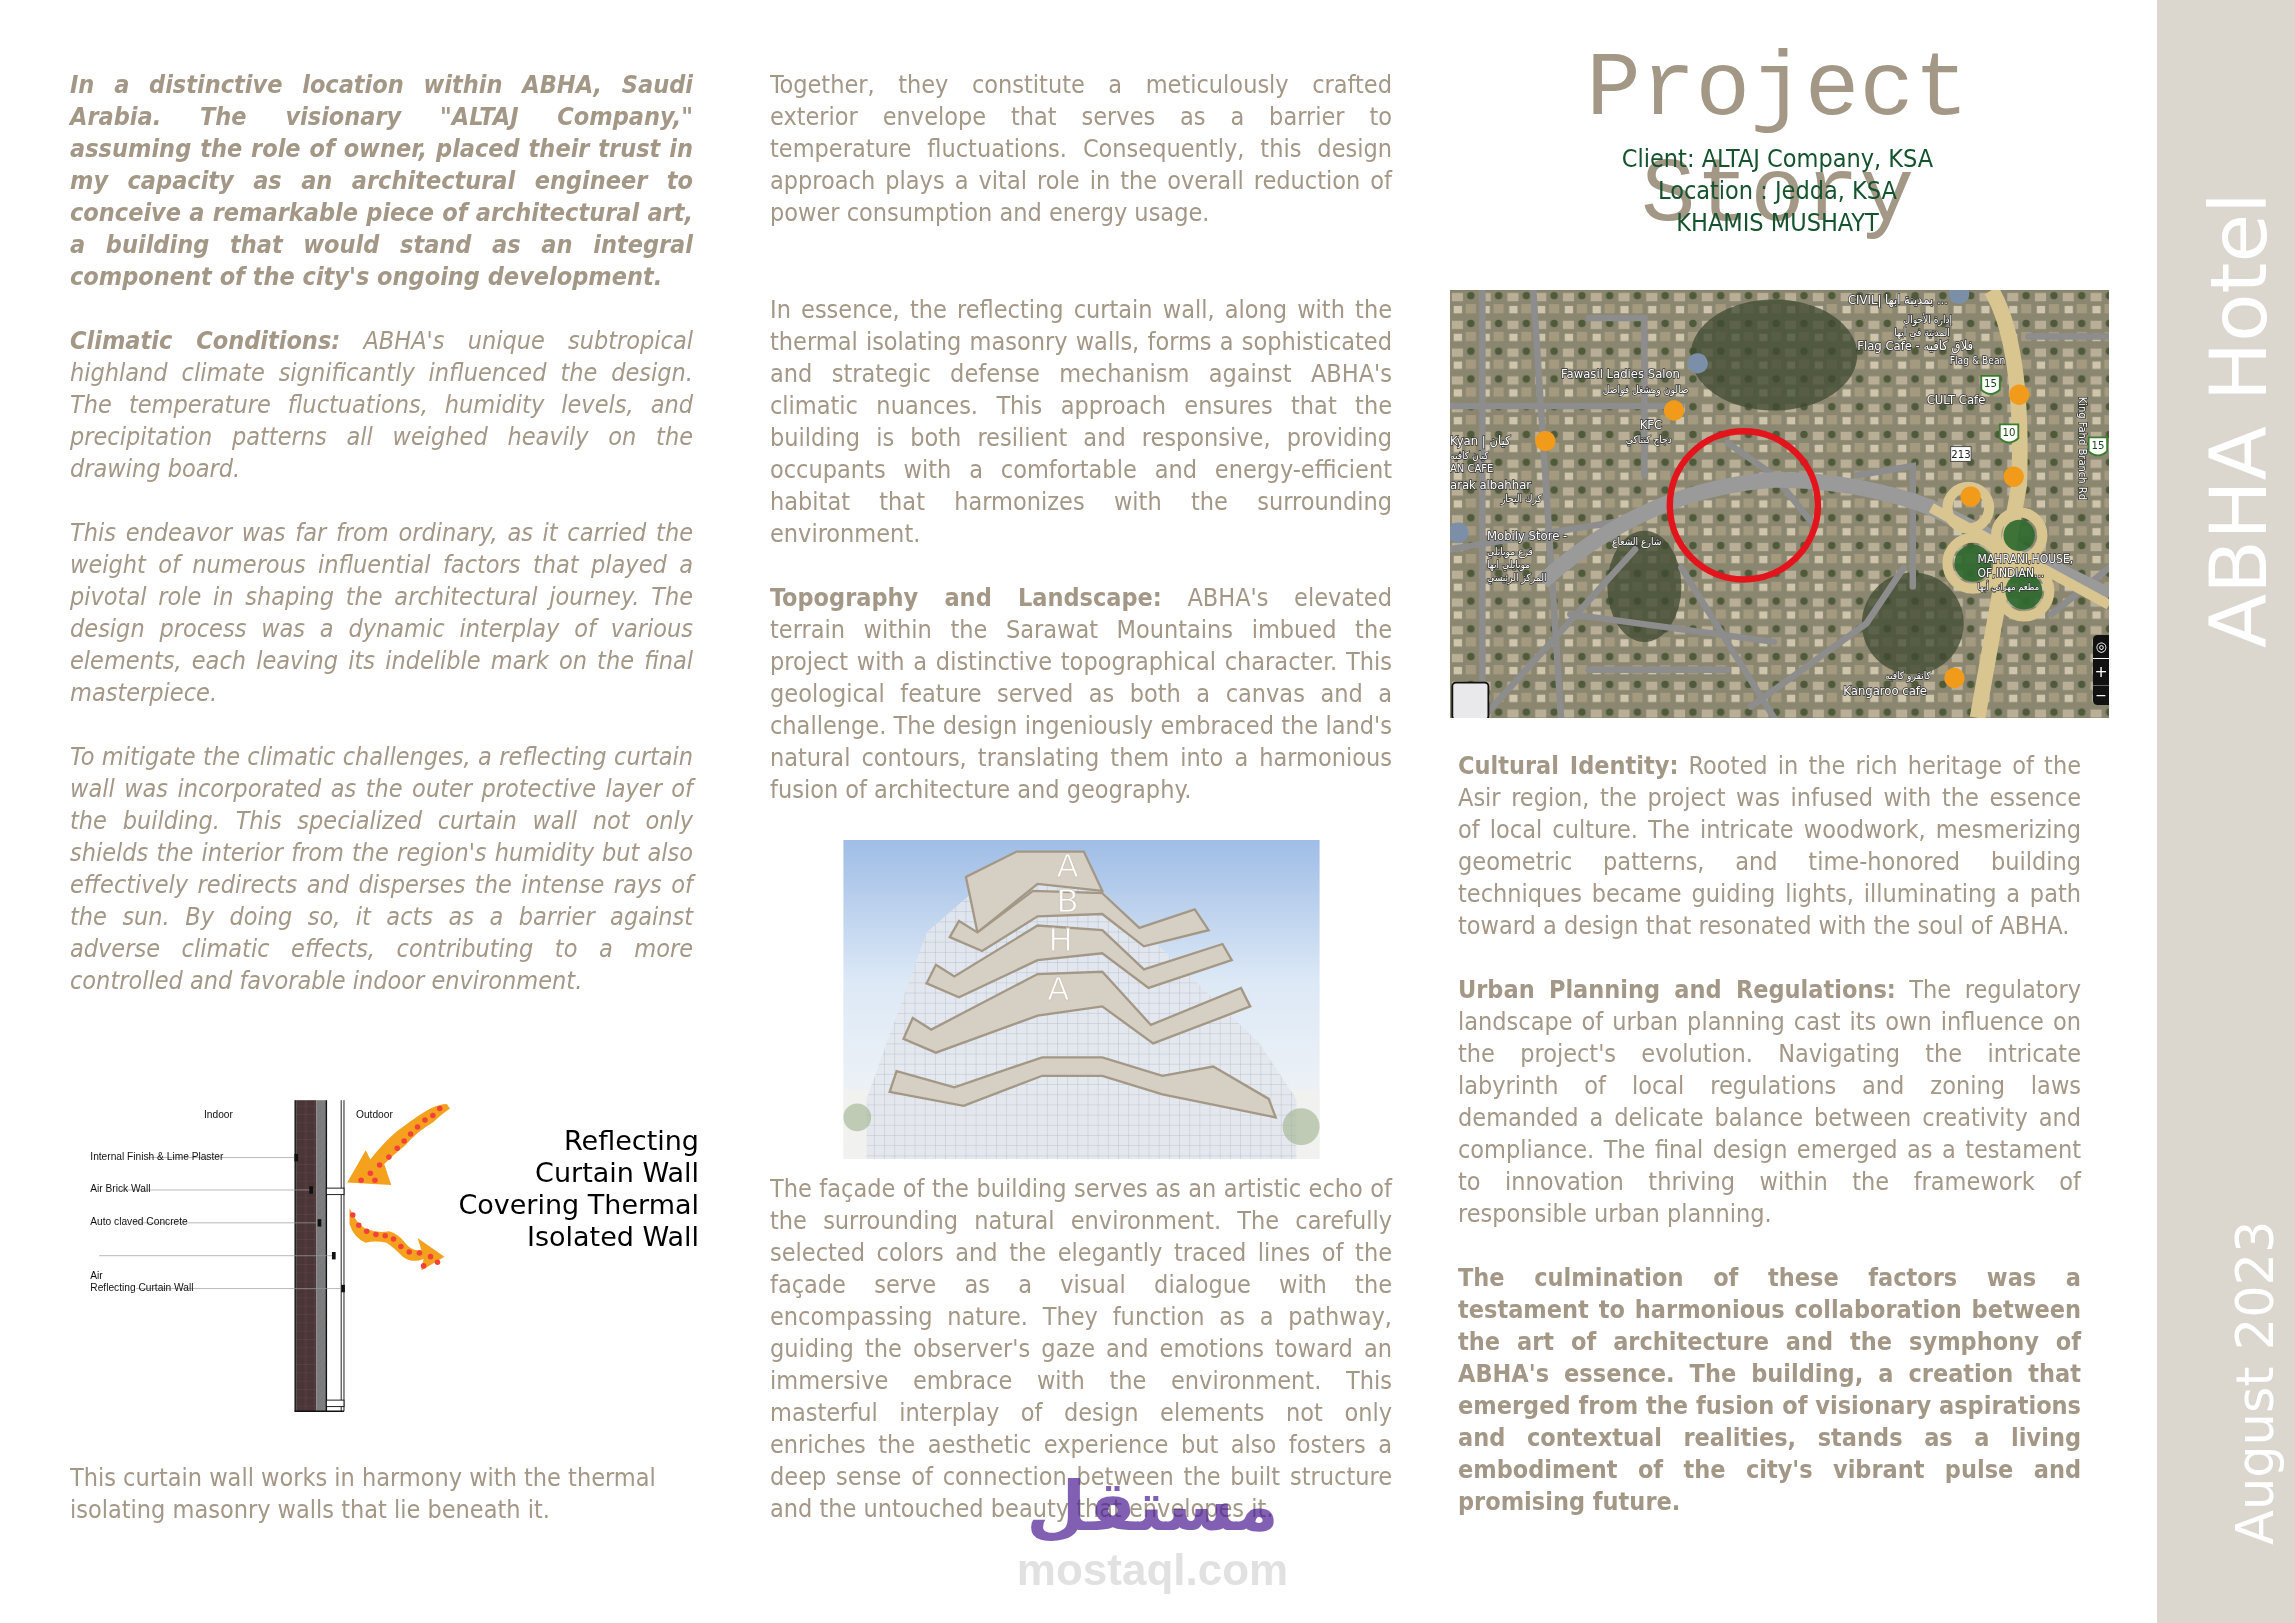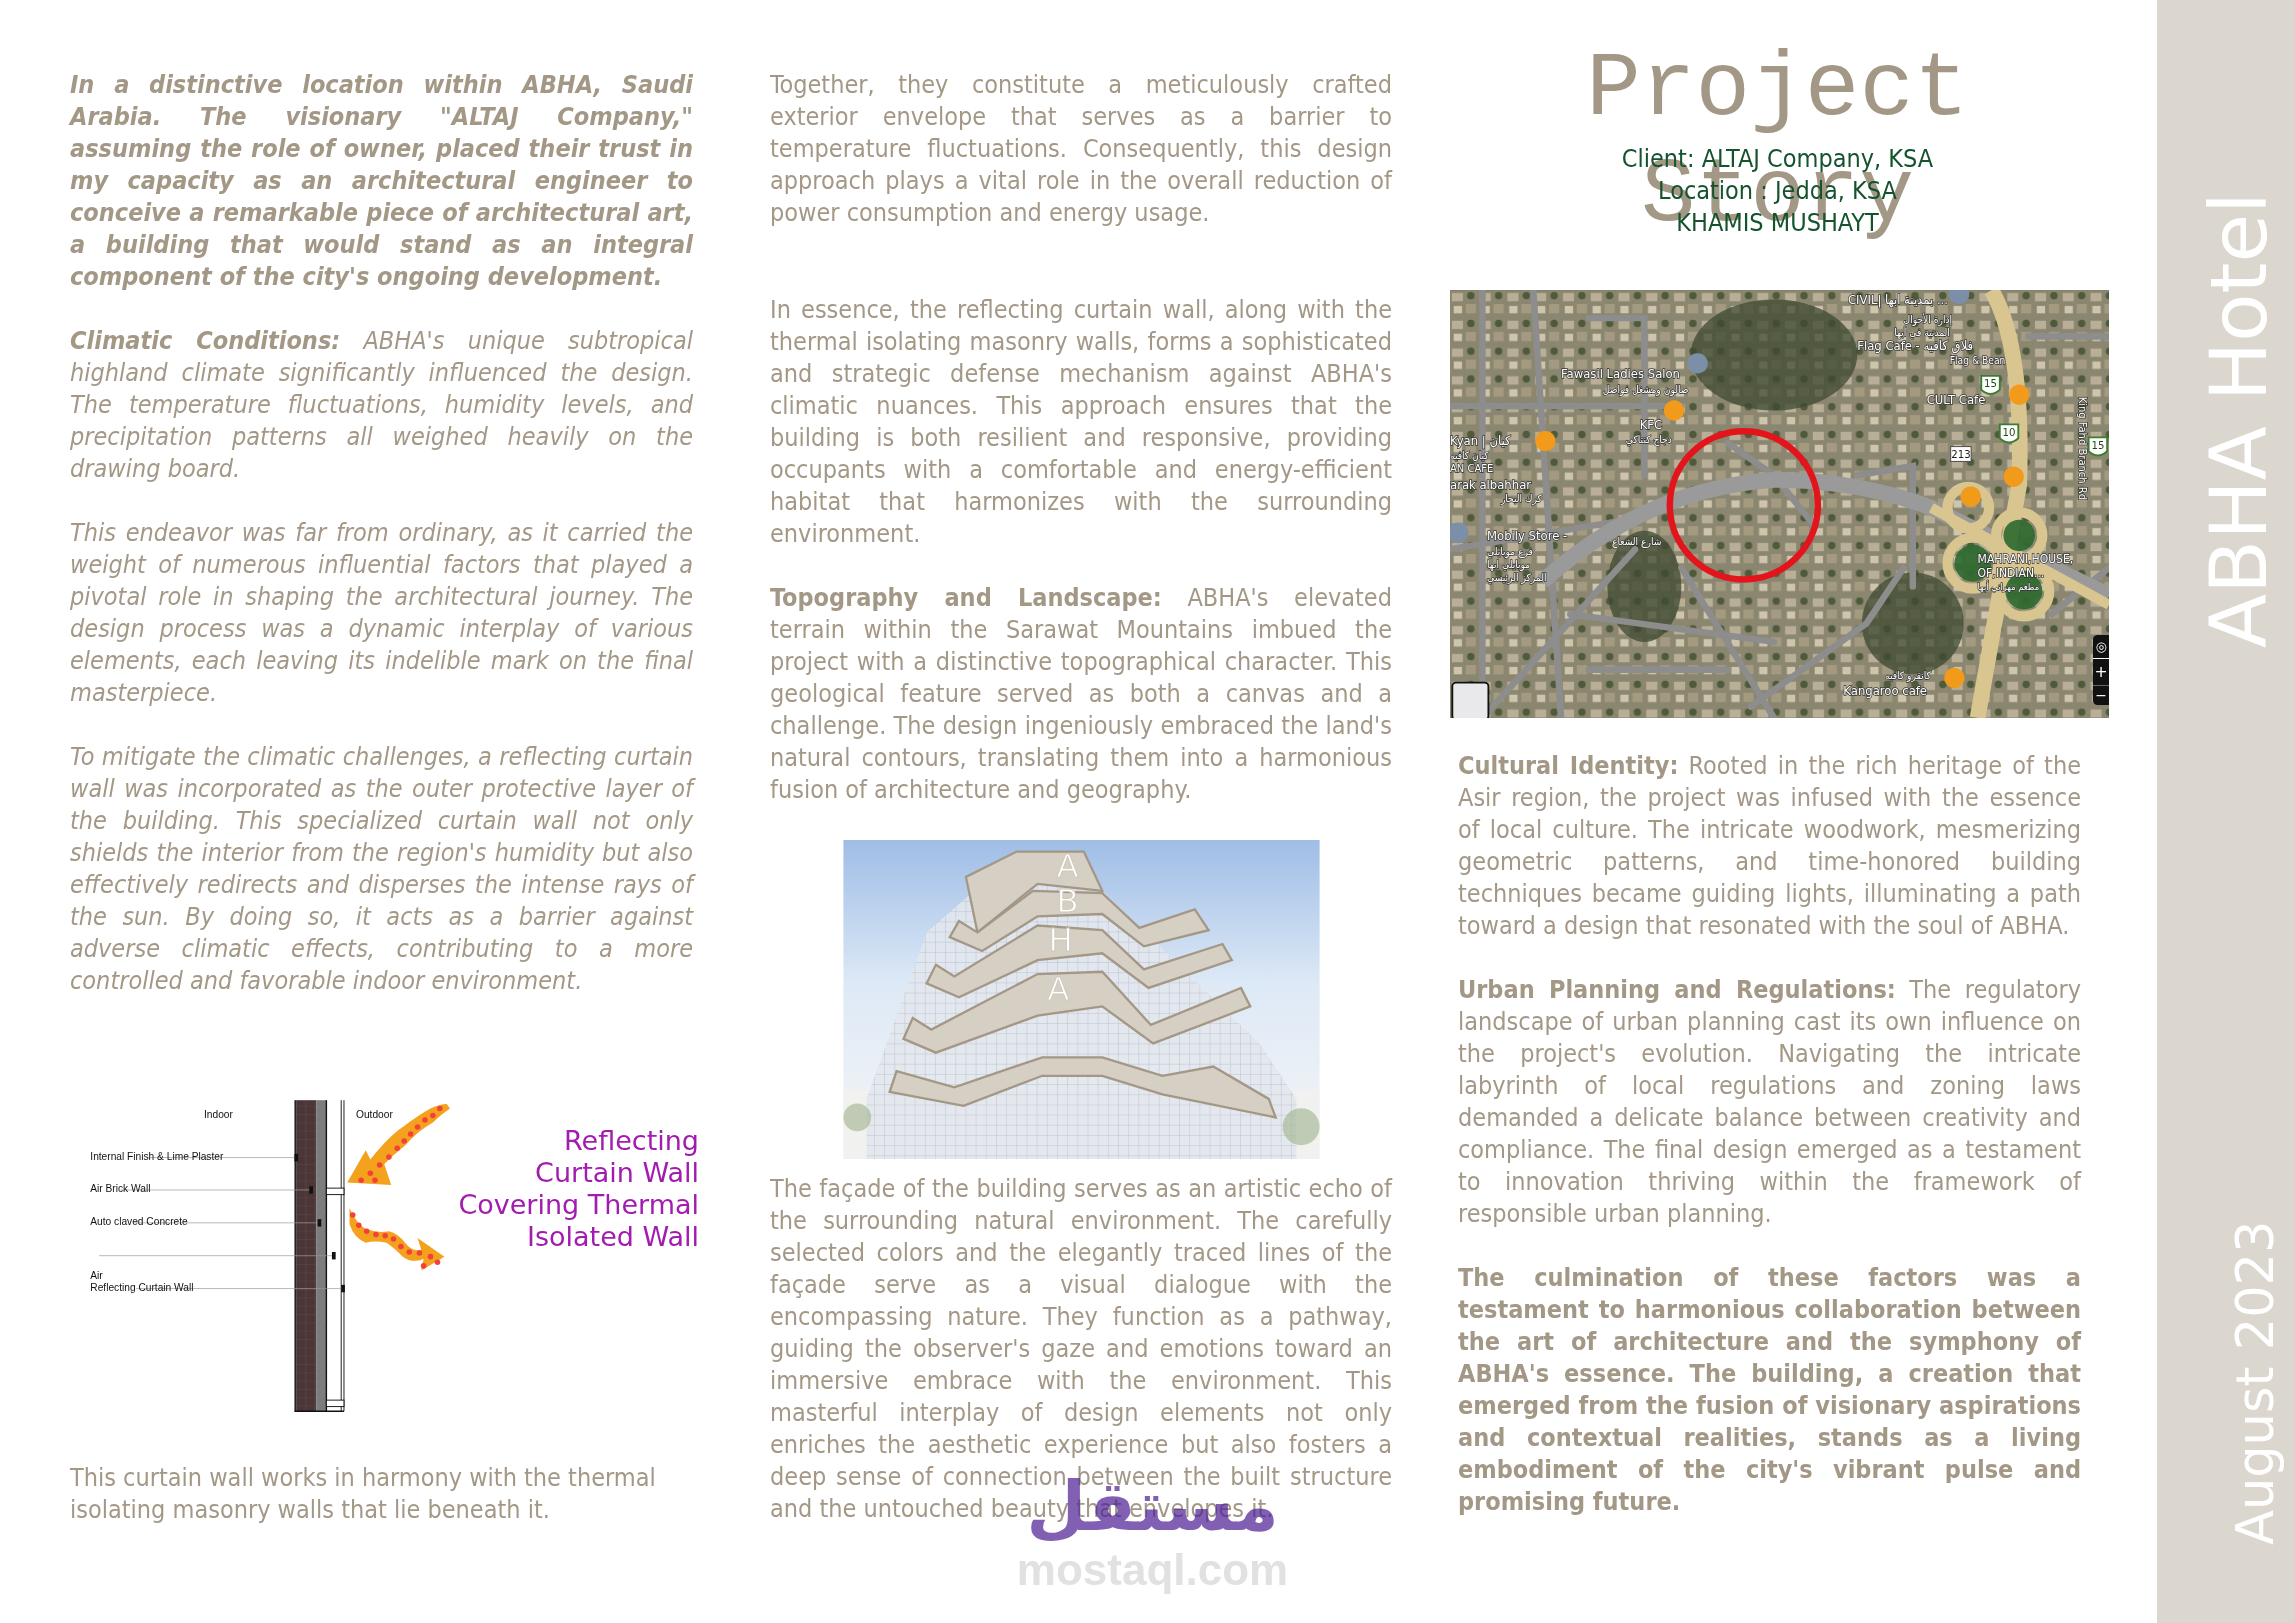--- a/index.html
+++ b/index.html
@@ -14,21 +14,21 @@
   #col-right { left:1458px; top:750px; width:623px; }
   .title { position:absolute; left:1458px; width:639px; top:37px; text-align:center; font-size:91px; line-height:106px; color:#a39786; font-family:Liberation Mono, monospace; }
   .meta { position:absolute; left:1458px; width:639px; top:143px; text-align:center; font-size:25px; line-height:32px; color:#14532d; }
   .sidebar { position:absolute; left:2157px; top:0; width:139px; height:1623px; background:#dbd7cf; }
   .vtext { position:absolute; color:#ffffff; font-family:"DejaVu Sans",sans-serif; transform:rotate(-90deg); transform-origin:left top; white-space:nowrap; }
   .v1 { left:2200px; top:648px; font-size:79px; line-height:79px; }
   .v2 { left:2230px; top:1545px; font-size:51px; line-height:51px; }
   .map { position:absolute; left:1450px; top:290px; width:659px; height:428px; overflow:hidden; background:#6f7461; }
   .building { position:absolute; left:843px; top:840px; width:477px; height:319px; overflow:hidden; }
   .diagram { position:absolute; left:88px; top:1090px; width:611px; height:324px; }
-  .diag-caption { position:absolute; right:0; top:35px; text-align:right; font-size:27px; line-height:32px; color:#a21caf; font-family:"DejaVu Sans",sans-serif; }
+  .diag-caption { position:absolute; right:0; top:35px; text-align:right; font-size:27px; line-height:32px; color:#000000; font-family:"DejaVu Sans",sans-serif; }
   .dlabel { position:absolute; font-size:10.2px; color:#111; font-family:"Liberation Sans",sans-serif; white-space:nowrap; }
   .watermark { position:absolute; left:1009px; top:1545px; width:287px; text-align:center; color:#dcdcdc; font-size:44px; font-weight:bold; font-family:"Liberation Sans",sans-serif; opacity:0.85; }
   .watermark-ar { position:absolute; left:1009px; top:1467px; width:287px; height:79px; }
 </style>
 </head>
 <body>
 
 <div class="sidebar"></div>
 <div class="vtext v1">ABHA Hotel</div>
 <div class="vtext v2">August 2023</div>

